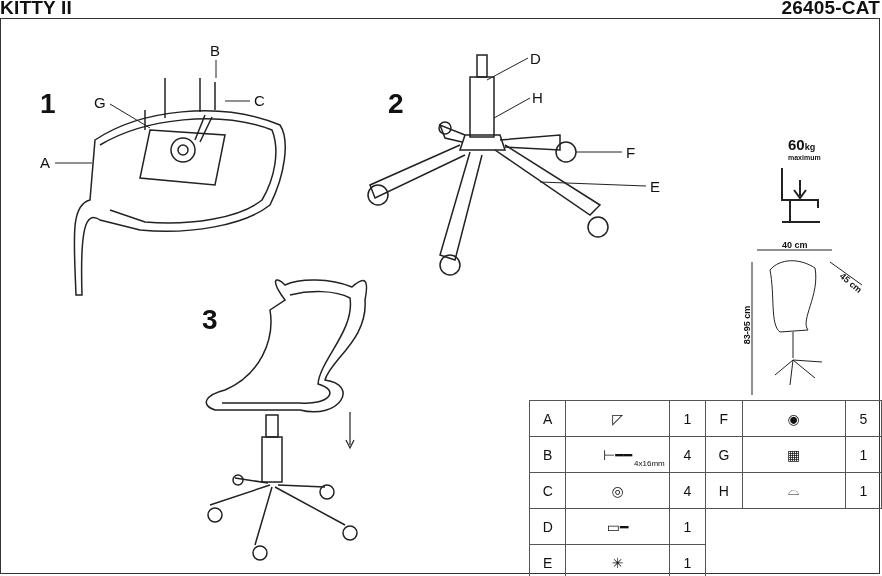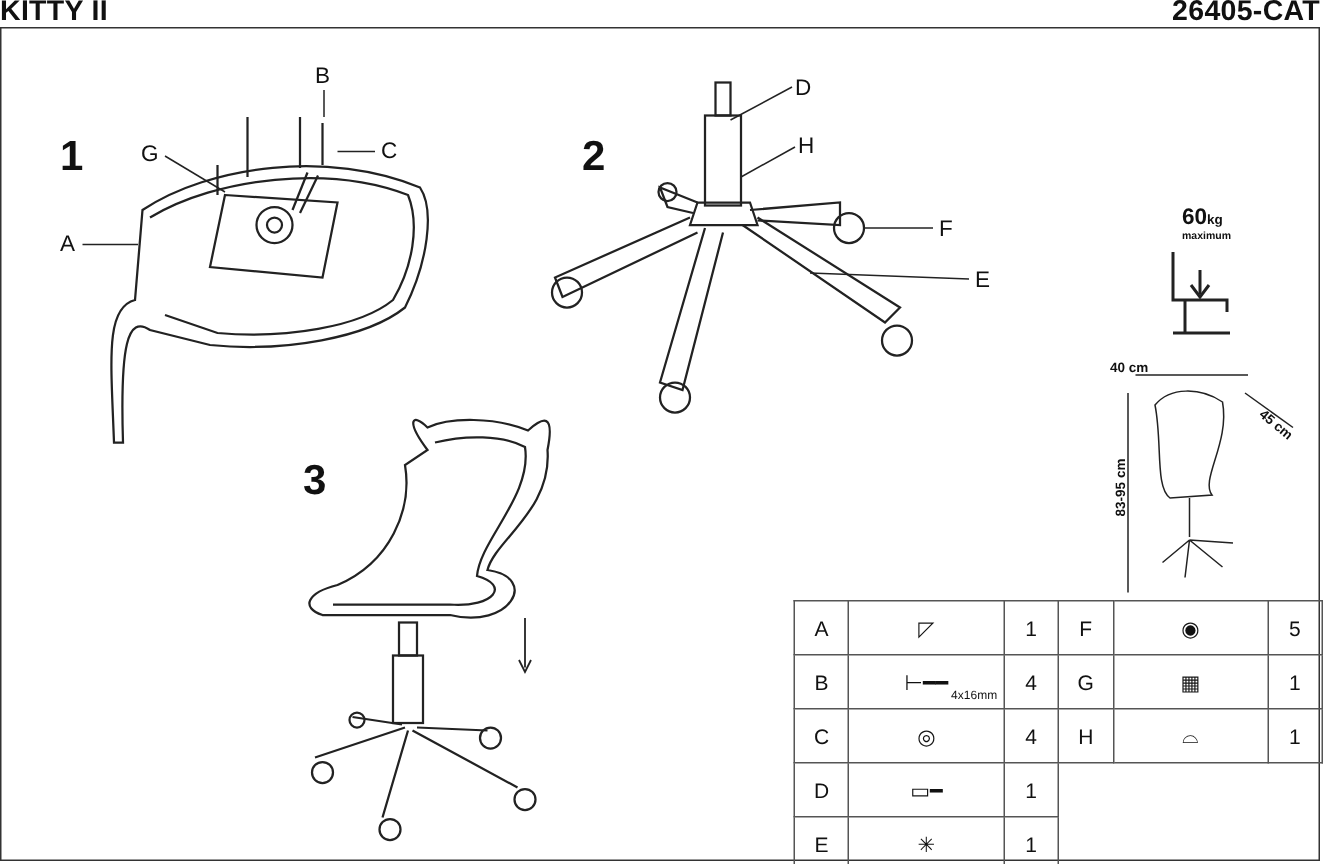--- a/index.html
+++ b/index.html
@@ -108,21 +108,21 @@
 <div class="lbl" style="left:210px;top:42px">B</div>
 <div class="lbl" style="left:254px;top:92px">C</div>
 <div class="lbl" style="left:94px;top:94px">G</div>
 <div class="lbl" style="left:530px;top:50px">D</div>
 <div class="lbl" style="left:532px;top:89px">H</div>
 <div class="lbl" style="left:626px;top:144px">F</div>
 <div class="lbl" style="left:650px;top:178px">E</div>
 
 <div style="position:absolute;left:788px;top:136px;font-weight:bold;font-size:15px"><span>60</span><span style="font-size:9px">kg</span></div>
 <div class="tiny" style="left:788px;top:154px;font-size:7px">maximum</div>
-<div class="tiny" style="left:740px;top:240px">40 cm</div>
+<div class="tiny" style="left:782px;top:240px">40 cm</div>
 <div class="tiny" style="left:838px;top:278px;transform:rotate(40deg)">45 cm</div>
 <div class="tiny" style="left:728px;top:320px;transform:rotate(-90deg)">83-95 cm</div>
 
 <table class="parts">
   <tbody>
       <tr>
     <td class="letter">A</td>
     <td class="pic">◸</td>
     <td class="qty">1</td>
     <td class="letter">F</td>

